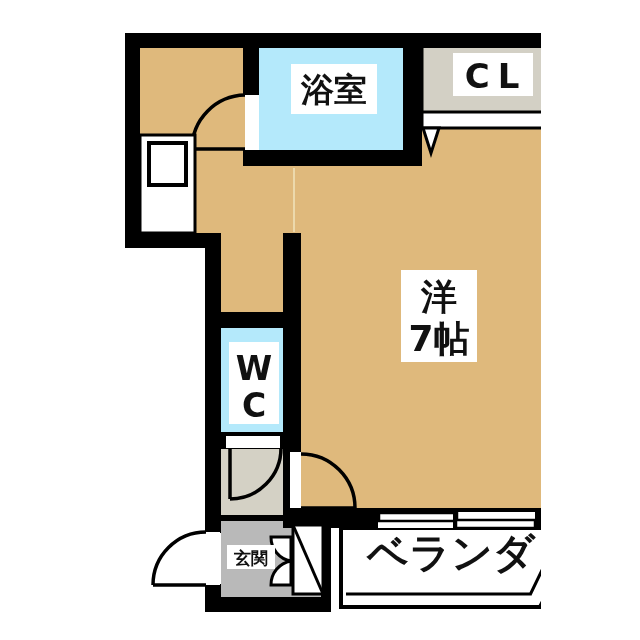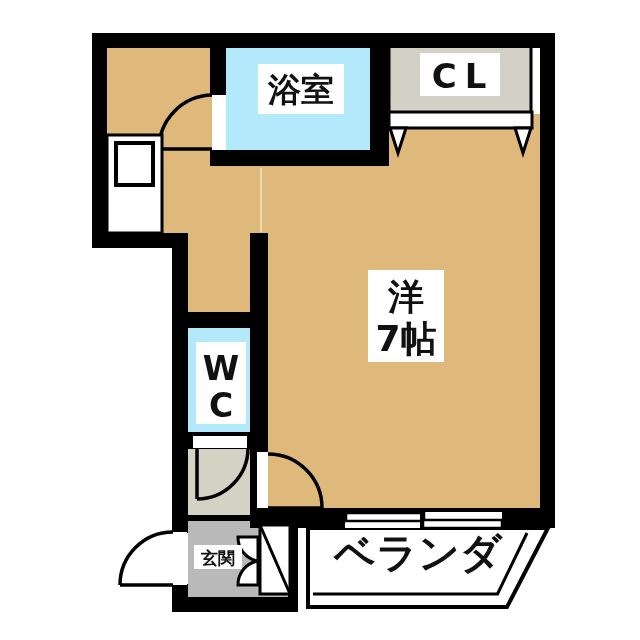--- a/index.html
+++ b/index.html
@@ -1,16 +1,16 @@
 <!DOCTYPE html>
 <html><head>
 <meta charset="utf-8">
 <style>
   html,body{margin:0;padding:0;background:#ffffff;}
-  .stage{width:640px;height:640px;position:relative;background:#fff;overflow:hidden;}
+  .stage{width:508px;height:640px;position:relative;background:#fff;overflow:hidden;margin-left:33px;}
   svg text{
     font-family:"DejaVu Sans","Liberation Sans",sans-serif;
     font-weight:bold;
     fill:#111111;
   }
 </style>
 </head>
 <body>
 
 <div class="stage">

